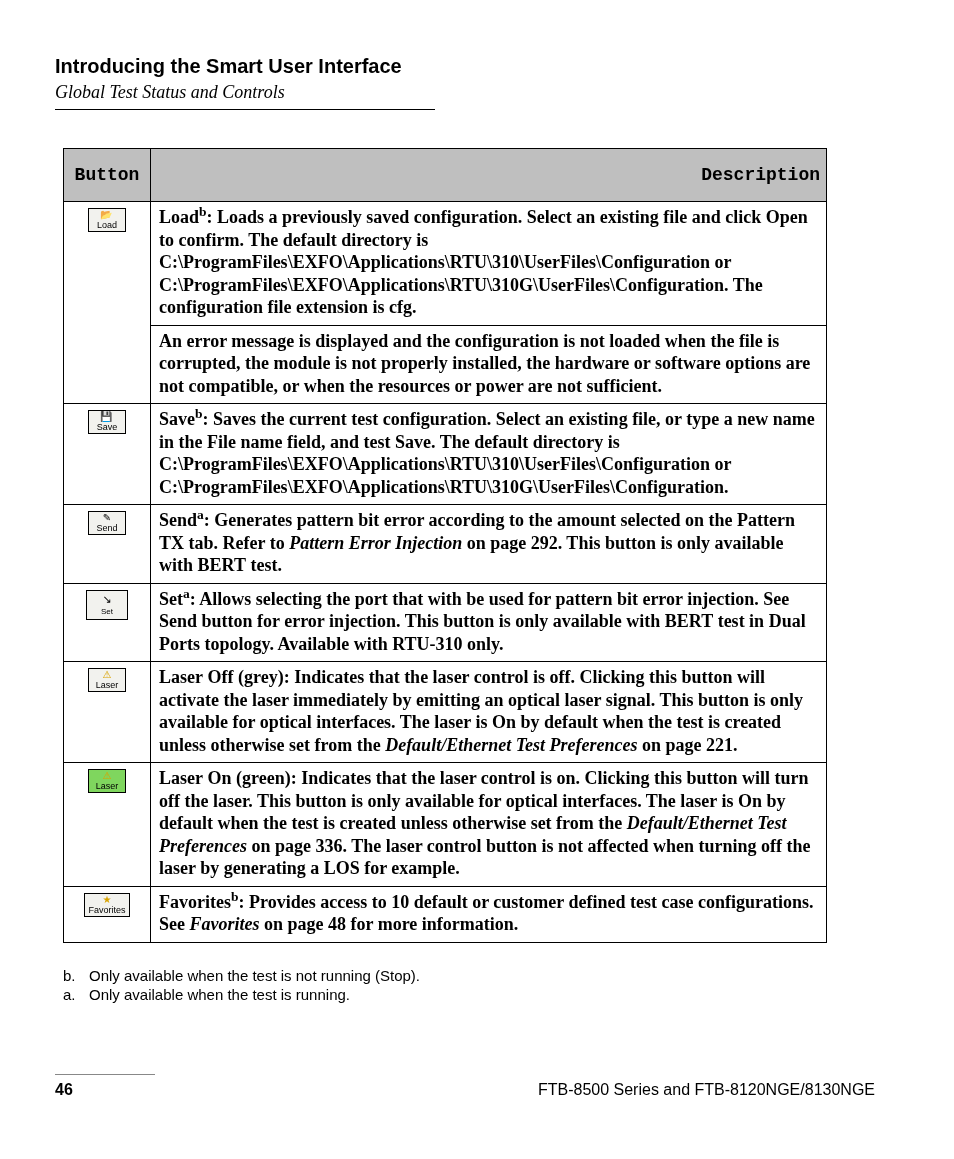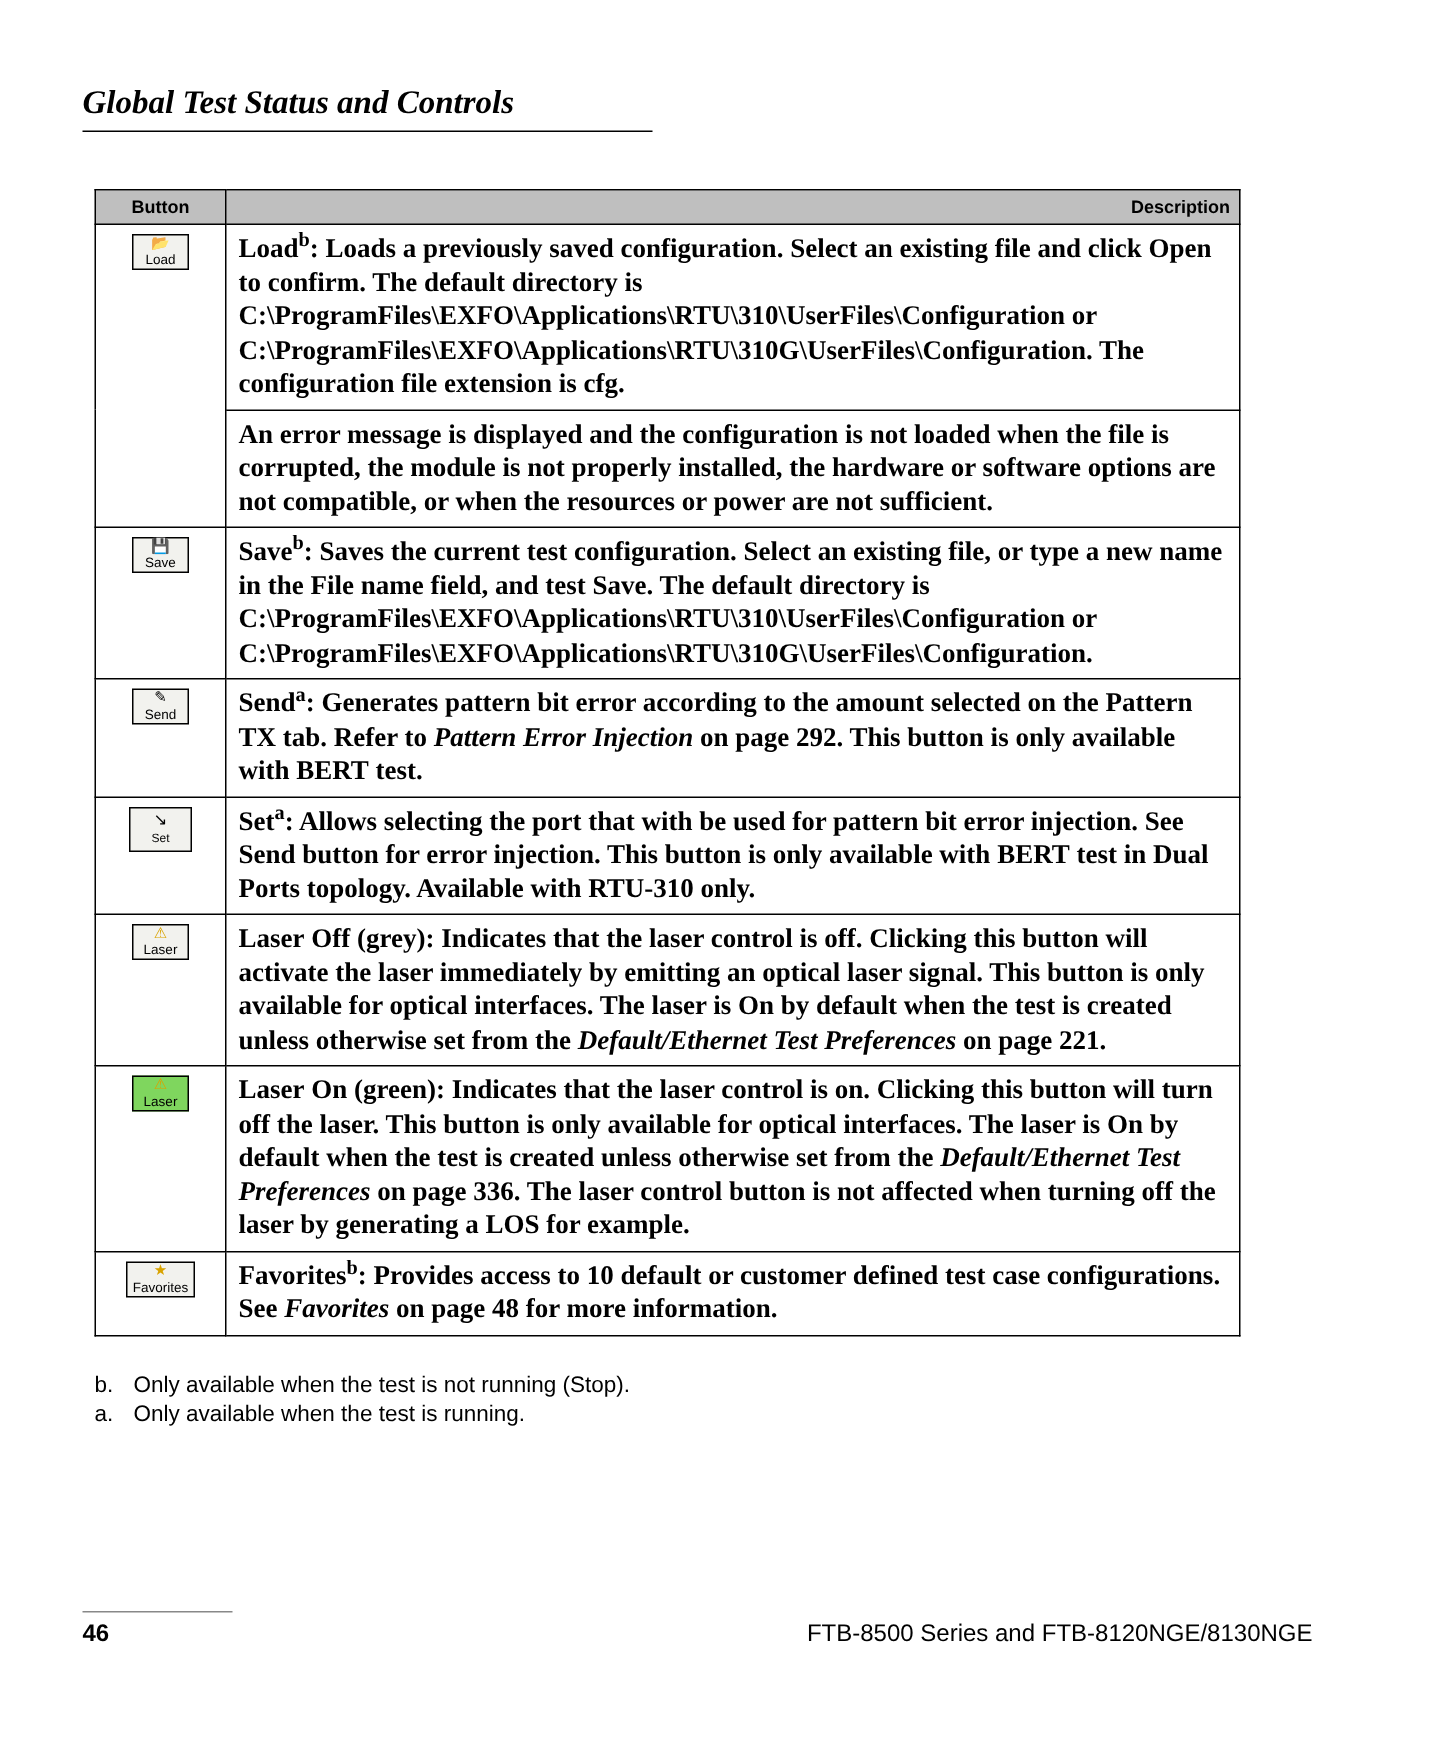--- a/index.html
+++ b/index.html
@@ -20,47 +20,46 @@
   }
   .section-title {
     font-family: Arial, Helvetica, sans-serif;
     font-weight: bold;
     font-size: 20px;
     margin: 0 0 4px 0;
   }
   .section-sub {
     font-family: "Times New Roman", Times, serif;
     font-style: italic;
-    font-size: 22px;
+    font-size: 18px;
     margin: 0 0 6px 0;
-    font-weight: bold;
   }
   .hr-top {
     border: 0;
     border-top: 1.5px solid #000;
     margin: 0 0 38px 0;
     width: 380px;
   }
   table.btable {
     border-collapse: collapse;
     width: 764px;
     margin-left: 8px;
     table-layout: fixed;
   }
   table.btable th, table.btable td {
     border: 1.5px solid #000;
     vertical-align: top;
   }
   table.btable th {
     background: #bfbfbf;
-    font-family: Liberation Sans, sans-serif;
+    font-family: Liberation Mono, monospace;
     font-weight: bold;
-    font-size: 12px;
+    font-size: 18px;
     text-align: center;
-    padding: 4px 6px;
+    padding: 16px 6px;
   }
   table.btable th.col-btn { width: 74px; }
   table.btable th.col-desc { width: auto; text-align: right; }
   td.btn-cell {
     text-align: center;
     padding: 6px 4px;
   }
   td.desc-cell {
     padding: 4px 8px 6px 8px;
     font-size: 18px;
@@ -112,20 +111,21 @@
     font-family: Arial, Helvetica, sans-serif;
     font-size:16px;
   }
   .footer .pnum { font-weight:bold; }
 </style>
 </head>
 <body>
 
 <div class="page">
 
+  <h2 class="section-title">Introducing the Smart User Interface</h2>
   <div class="section-sub">Global Test Status and Controls</div>
   <hr class="hr-top">
 
   <table class="btable">
     <thead>
       <tr>
         <th class="col-btn">Button</th>
         <th class="col-desc">Description</th>
       </tr>
     </thead>

